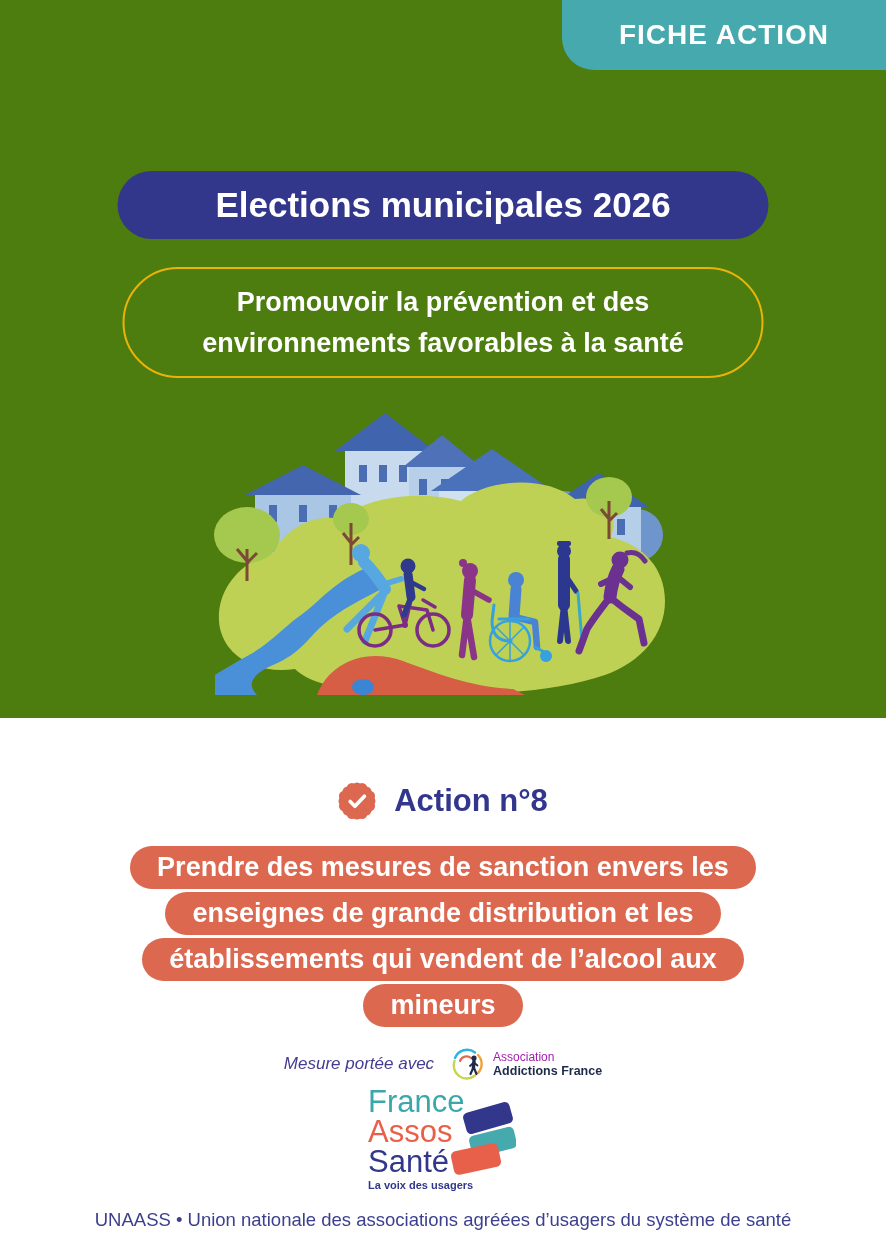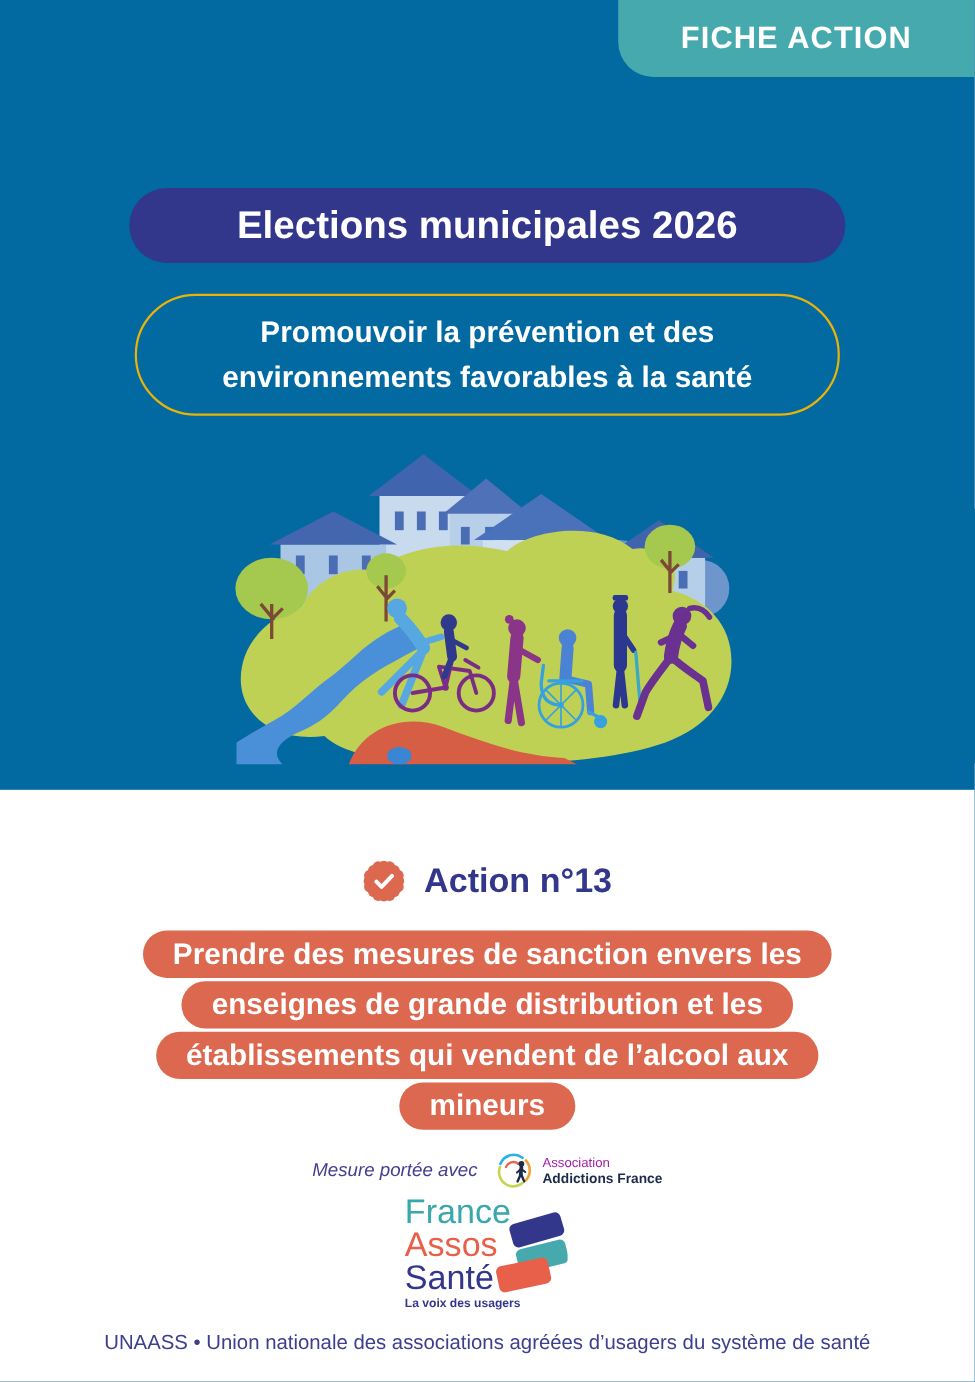--- a/index.html
+++ b/index.html
@@ -2,21 +2,21 @@
 <html><head>
 <meta charset="utf-8">
 <style>
   html,body{margin:0;padding:0;}
   body{
     width:886px;height:1256px;background:#ffffff;overflow:hidden;
     font-family:"Liberation Sans",sans-serif;
     -webkit-font-smoothing:antialiased;
   }
   
-  .hero{position:relative;width:886px;height:718px;background:#0369a1;}
+  .hero{position:relative;width:886px;height:718px;background:#4d7c0f;}
   .fiche-badge{
     position:absolute;top:0;right:0;width:324px;height:70px;
     background:#46a9ad;border-bottom-left-radius:32px;
     display:flex;align-items:center;justify-content:center;
     color:#ffffff;font-weight:bold;font-size:28px;letter-spacing:1px;
   }
   .title-pill{
     position:absolute;top:171px;left:50%;transform:translateX(-50%);
     width:651px;height:68px;background:#32378b;border-radius:40px;
     display:flex;align-items:center;justify-content:center;
@@ -217,21 +217,21 @@
           <circle cx="30.1" cy="22.8" r="5"></circle>
         <circle cx="5.9" cy="13.2" r="5"></circle>
           <circle cx="5.9" cy="22.8" r="5"></circle>
         <circle cx="13.2" cy="30.1" r="5"></circle>
           <circle cx="22.8" cy="30.1" r="5"></circle>
         <circle cx="13.2" cy="5.9" r="5"></circle>
           <circle cx="22.8" cy="5.9" r="5"></circle>
       </g>
       <path d="M11.5 18.5 L16 23 L25 13.5" stroke="#ffffff" stroke-width="3.5" fill="none" stroke-linecap="round" stroke-linejoin="round"></path>
     </svg>
-    <span>Action n°13</span>
+    <span>Action n°8</span>
   </div>
 
   <div class="pill-lines">
     <div class="pill-line">Prendre des mesures de sanction envers les</div>
     <div class="pill-line">enseignes de grande distribution et les</div>
     <div class="pill-line">établissements qui vendent de l’alcool aux</div>
     <div class="pill-line">mineurs</div>
   </div>
 
   <div class="measure-row">

